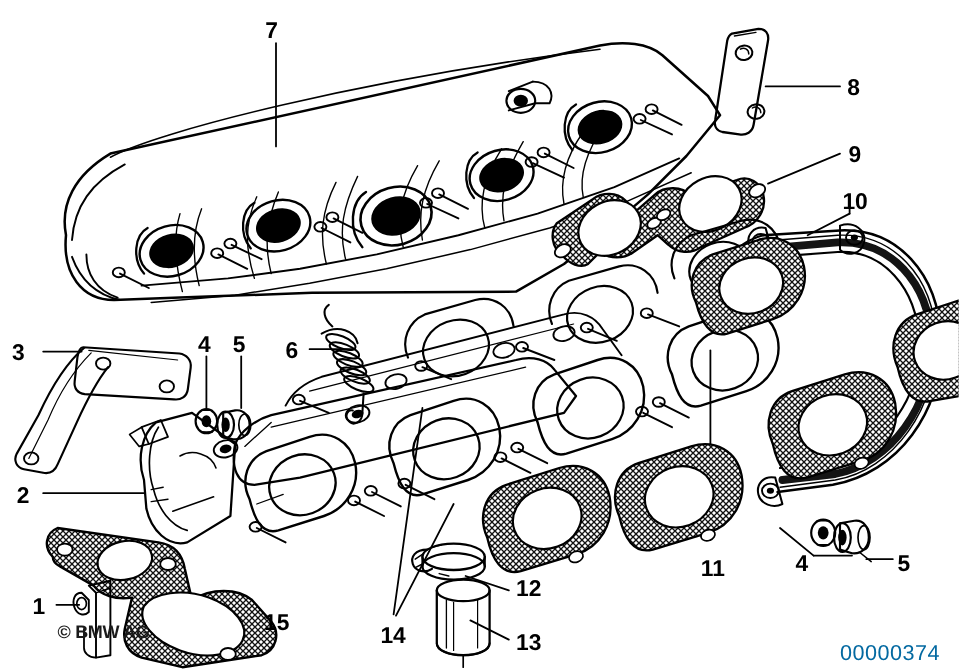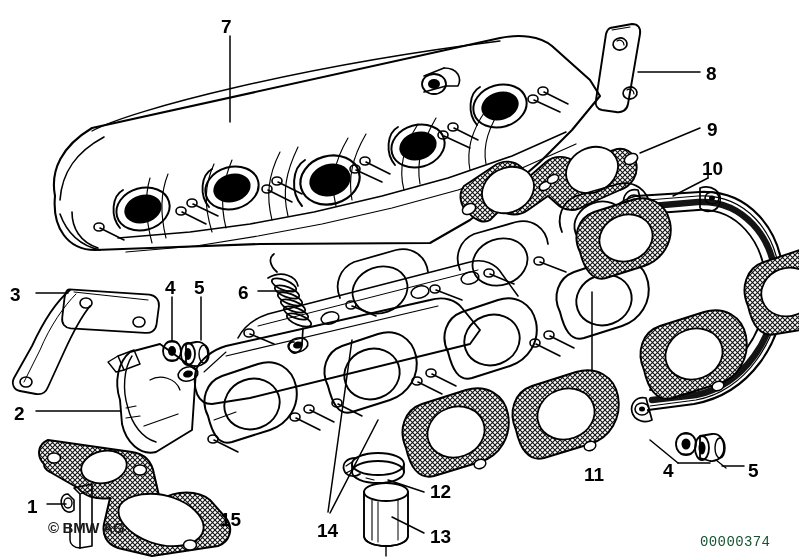--- a/index.html
+++ b/index.html
@@ -43,23 +43,23 @@
     font-size: 15px;
     letter-spacing: -0.3px;
     color: #1a1a1a;
     white-space: nowrap;
     margin-left: 12px;
   }
   #partnumber {
     position: absolute;
     left: 700px;
     top: 534px;
-    font-family: Liberation Mono, monospace;
-    font-size: 14px;
-    color: #14532d;
+    font-family: Liberation Sans, sans-serif;
+    font-size: 18px;
+    color: #0369a1;
     letter-spacing: 0.4px;
     white-space: nowrap;
   }
 </style>
 </head>
 <body>
 
 <div id="sheet">
 
   <svg id="art" viewBox="0 0 799 559" xmlns="http://www.w3.org/2000/svg">

